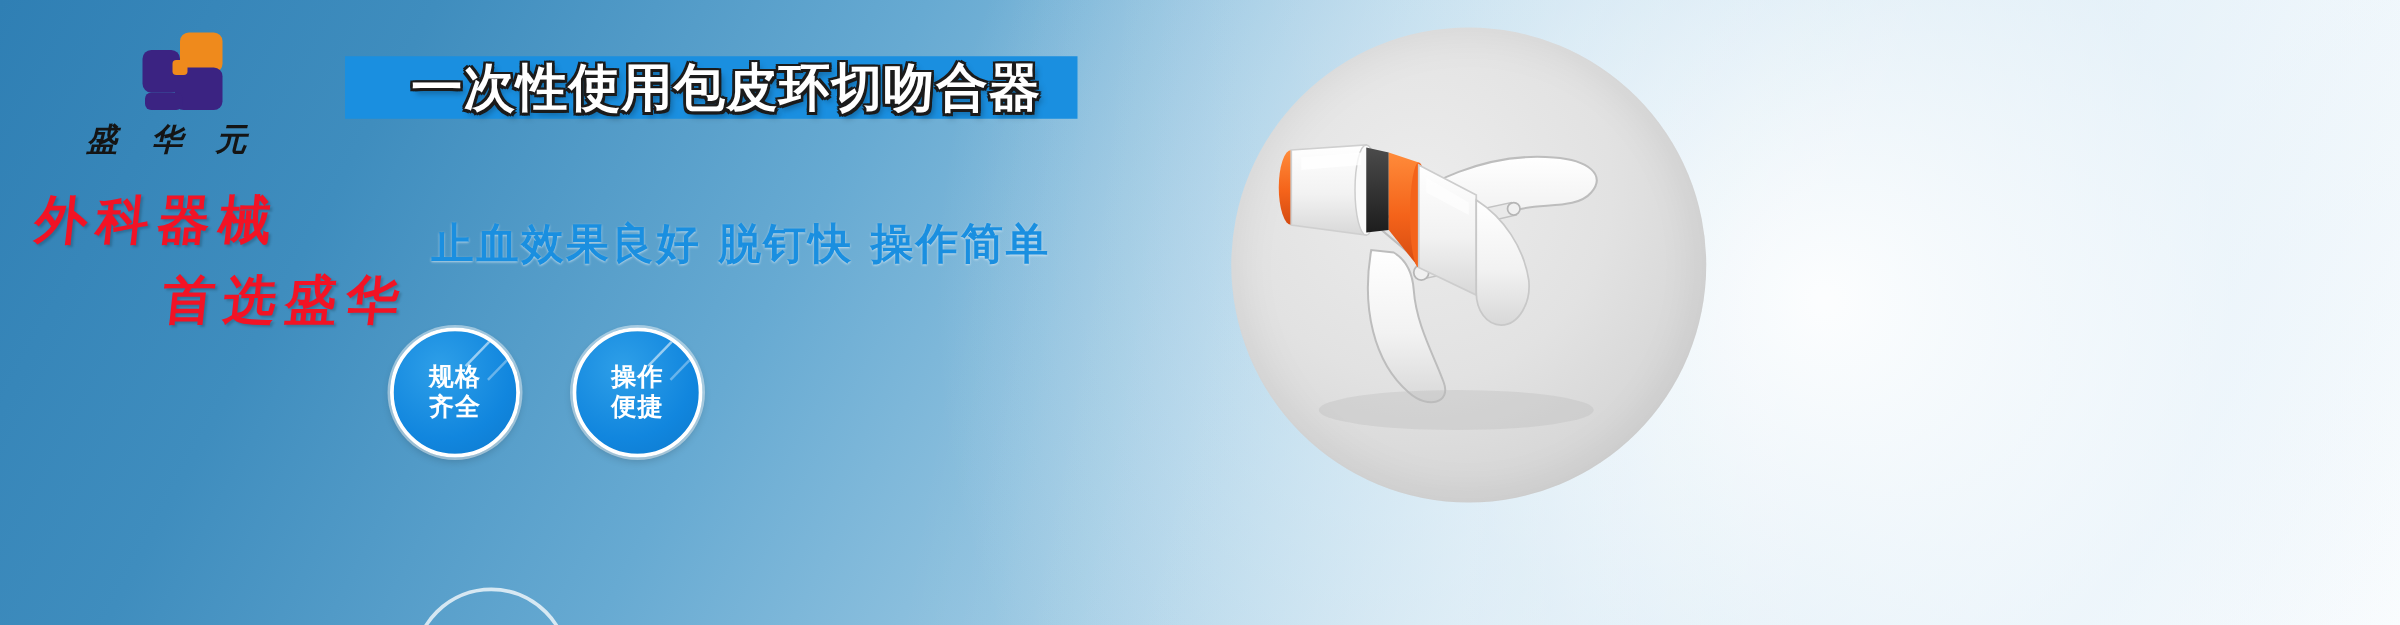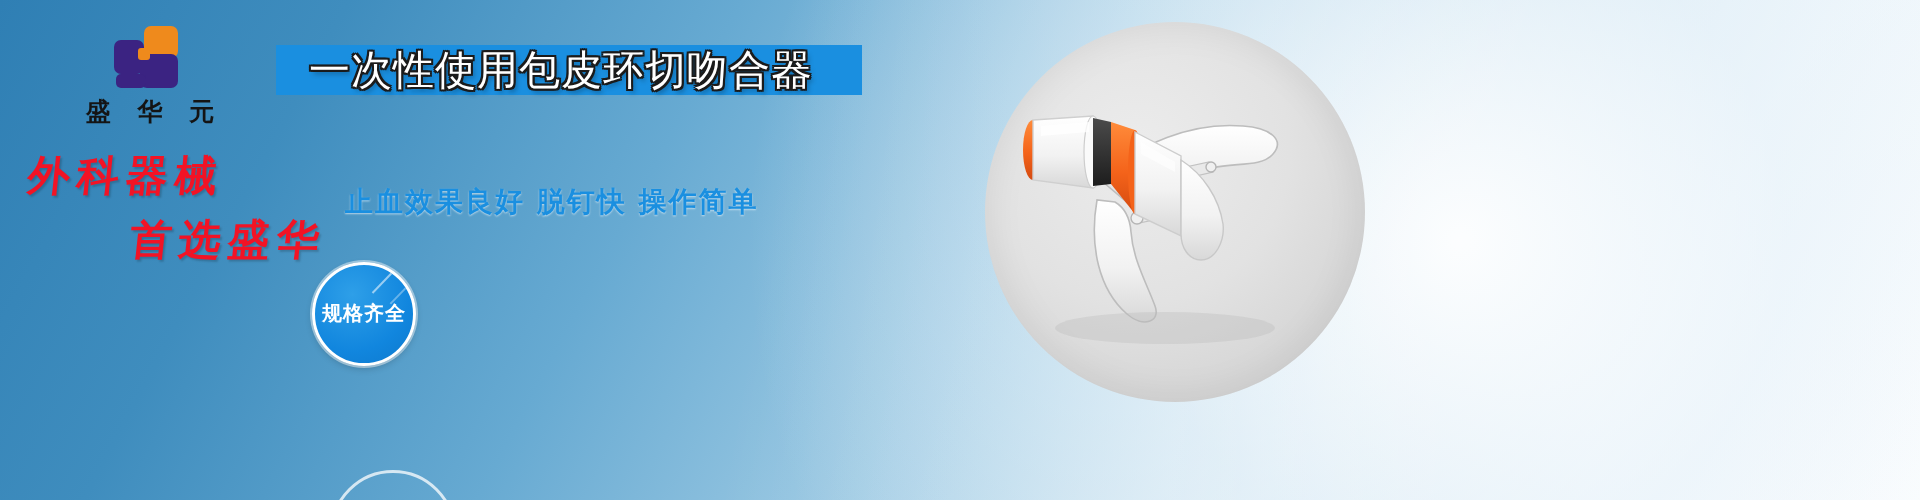--- a/index.html
+++ b/index.html
@@ -14,43 +14,43 @@
       linear-gradient(118deg,#2f7fb4 0%,#3f8dbe 16%,#67aad2 34%,#9fcbe4 52%,#d5e8f3 70%,#eef6fb 84%,#ffffff 100%);
   }
   
   #sheen{
     position:absolute;inset:0;
     background:linear-gradient(100deg,rgba(255,255,255,0) 40%,rgba(255,255,255,.18) 62%,rgba(255,255,255,0) 78%);
     pointer-events:none;
   }
 
   
-  #logo{position:absolute;left:60px;top:26px;width:180px;text-align:center;}
+  #logo{position:absolute;left:60px;top:26px;width:180px;text-align:left;font-style:italic;}
   #logo-mark{position:relative;width:72px;height:62px;margin:0 auto;}
   .lm{position:absolute;border-radius:7px;}
   .lm.a{left:30px;top:0;width:34px;height:32px;background:#ef8a1c;}
   .lm.b{left:0;top:14px;width:30px;height:34px;background:#3b2382;}
   .lm.c{left:26px;top:28px;width:38px;height:34px;background:#3b2382;}
   .lm.d{left:2px;top:48px;width:30px;height:14px;background:#3b2382;border-radius:5px;}
   .lm.e{left:24px;top:22px;width:12px;height:12px;background:#ef8a1c;border-radius:3px;}
   #logo-text{
     margin-top:7px;font-size:25px;letter-spacing:9px;color:#141414;
     font-weight:700;text-indent:9px;
     font-family:"DejaVu Sans","Liberation Sans",sans-serif;
   }
 
   
   #title-band{
     position:absolute;left:276px;top:45px;width:586px;height:50px;
     background:#1a8fe0;
   }
   #title-text{
-    position:absolute;left:276px;top:44px;width:570px;height:52px;
+    position:absolute;left:296px;top:44px;width:570px;height:52px;
     line-height:52px;text-align:center;
-    font-size:41px;font-weight:400;color:#ffffff;letter-spacing:1px;
+    font-size:41px;font-weight:700;color:#ffffff;letter-spacing:1px;
     white-space:nowrap;
     text-shadow:
       -2px -2px 0 #1b1b1b, 2px -2px 0 #1b1b1b,
       -2px 2px 0 #1b1b1b, 2px 2px 0 #1b1b1b,
        0 -2px 0 #1b1b1b, 0 2px 0 #1b1b1b,
       -2px 0 0 #1b1b1b, 2px 0 0 #1b1b1b,
        3px 4px 5px rgba(0,0,0,.35);
   }
 
   
@@ -59,35 +59,35 @@
     color:#f21325;font-weight:700;font-size:42px;letter-spacing:7px;
     font-family:"DejaVu Serif","Liberation Serif",serif;
     text-shadow:2px 2px 2px rgba(0,0,0,.18);
     transform:skewX(-6deg);
   }
   .calli-line.l1{margin-left:10px;}
   .calli-line.l2{margin-left:112px;margin-top:8px;}
 
   
   #subtitle{
-    position:absolute;left:345px;top:183px;
-    font-size:28px;font-weight:600;color:#1a8fe0;letter-spacing:2px;
+    position:absolute;left:345px;top:172px;
+    font-size:34px;font-weight:600;color:#1a8fe0;letter-spacing:2px;
     white-space:nowrap;
     text-shadow:0 1px 2px rgba(255,255,255,.6);
     text-align:center;
   }
 
   
   #circles{position:absolute;left:312px;top:262px;display:flex;gap:42px;}
   .circle{
     position:relative;width:98px;height:98px;border-radius:50%;
     background:radial-gradient(circle at 38% 30%,#2e9fe8 0%,#1186de 62%,#0d79cd 100%);
     border:3px solid #ffffff;
     box-shadow:0 0 0 2px rgba(255,255,255,.45),0 3px 7px rgba(0,0,0,.18);
-    display:flex;flex-direction:row;align-items:center;justify-content:center;
+    display:flex;flex-direction:column;align-items:center;justify-content:center;
     overflow:hidden;
   }
   .circle .ln{
     color:#ffffff;font-size:20px;font-weight:600;line-height:1.18;letter-spacing:1px;
   }
   .circle .slash{
     position:absolute;right:10px;top:14px;width:36px;height:2px;
     background:rgba(255,255,255,.55);transform:rotate(-46deg);
   }
   .circle .slash2{
@@ -137,20 +137,26 @@
   </div>
 
   <div id="subtitle">止血效果良好 脱钉快 操作简单</div>
 
   <div id="circles">
     <div class="circle">
       <span class="slash"></span>
       <span class="slash2"></span>
       <span class="ln">规格</span>
       <span class="ln">齐全</span>
+    </div>
+    <div class="circle">
+      <span class="slash"></span>
+      <span class="slash2"></span>
+      <span class="ln">操作</span>
+      <span class="ln">便捷</span>
     </div>
   </div>
 
   <div id="bot-arc"></div>
 
   <div id="product">
     <svg width="380" height="380" viewBox="0 0 380 380">
       <defs>
         <linearGradient id="gw" x1="0" y1="0" x2="0" y2="1">
           <stop offset="0%" stop-color="#ffffff"></stop>

